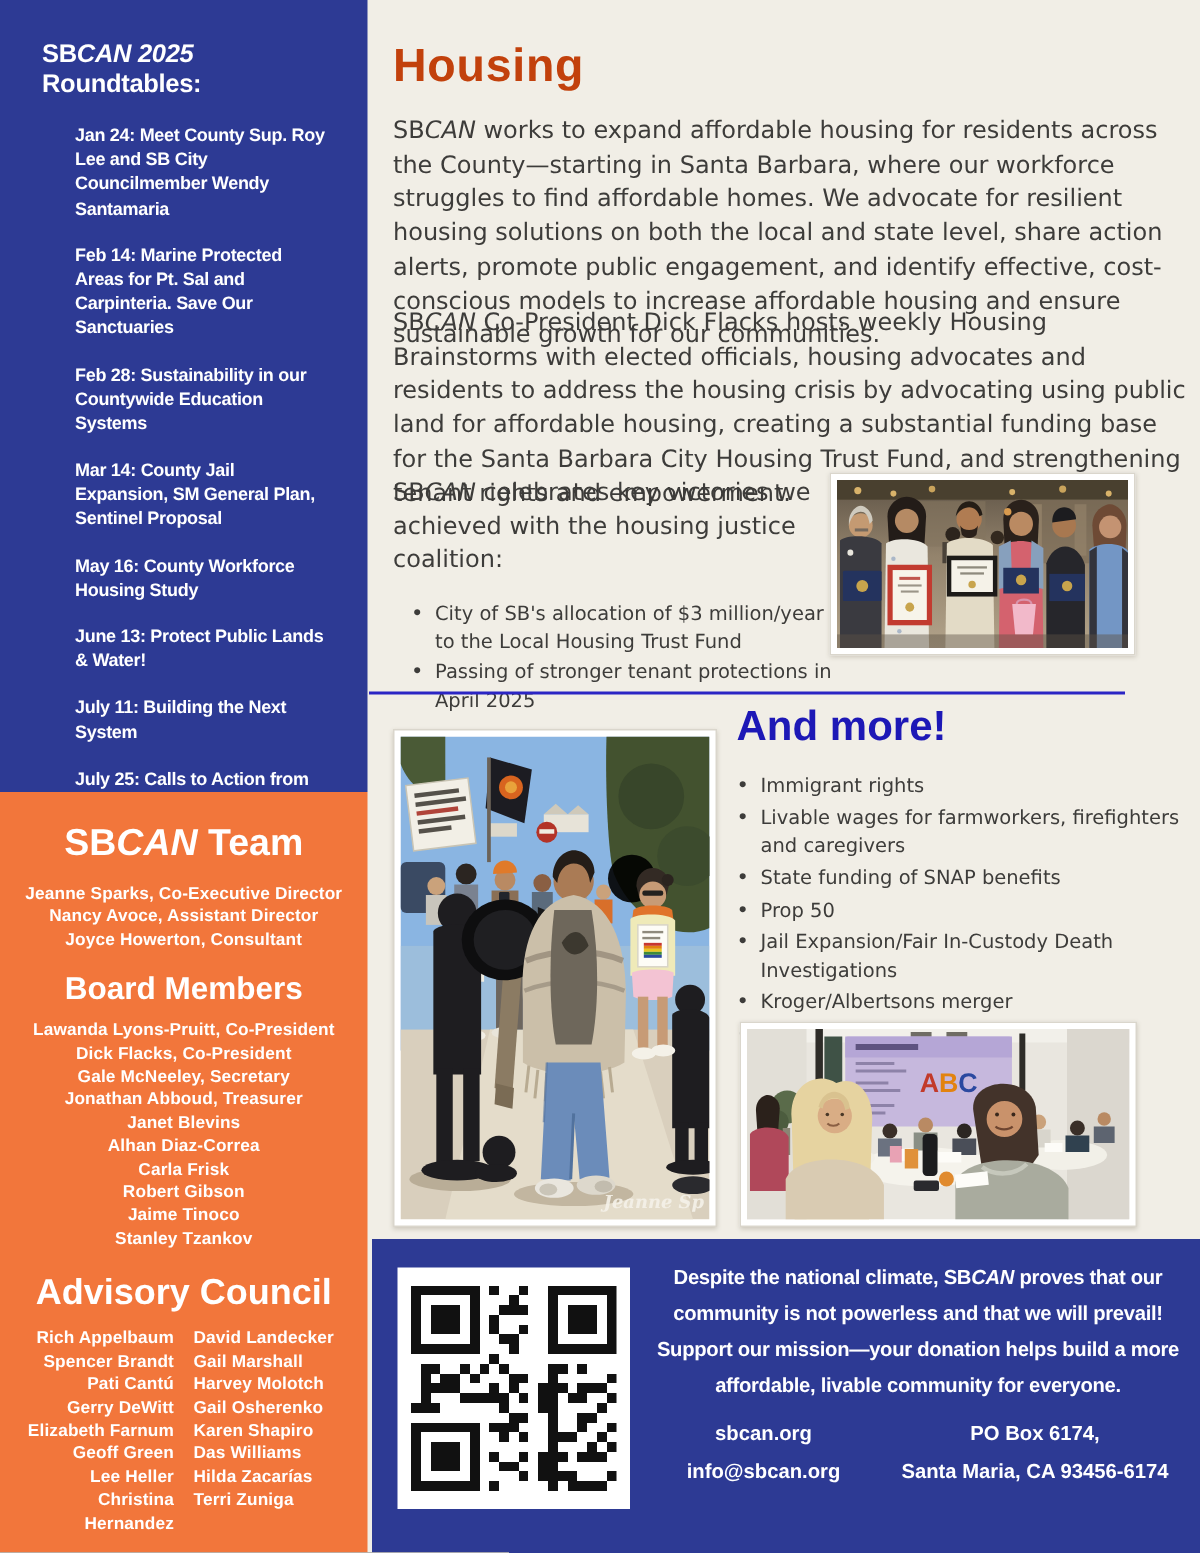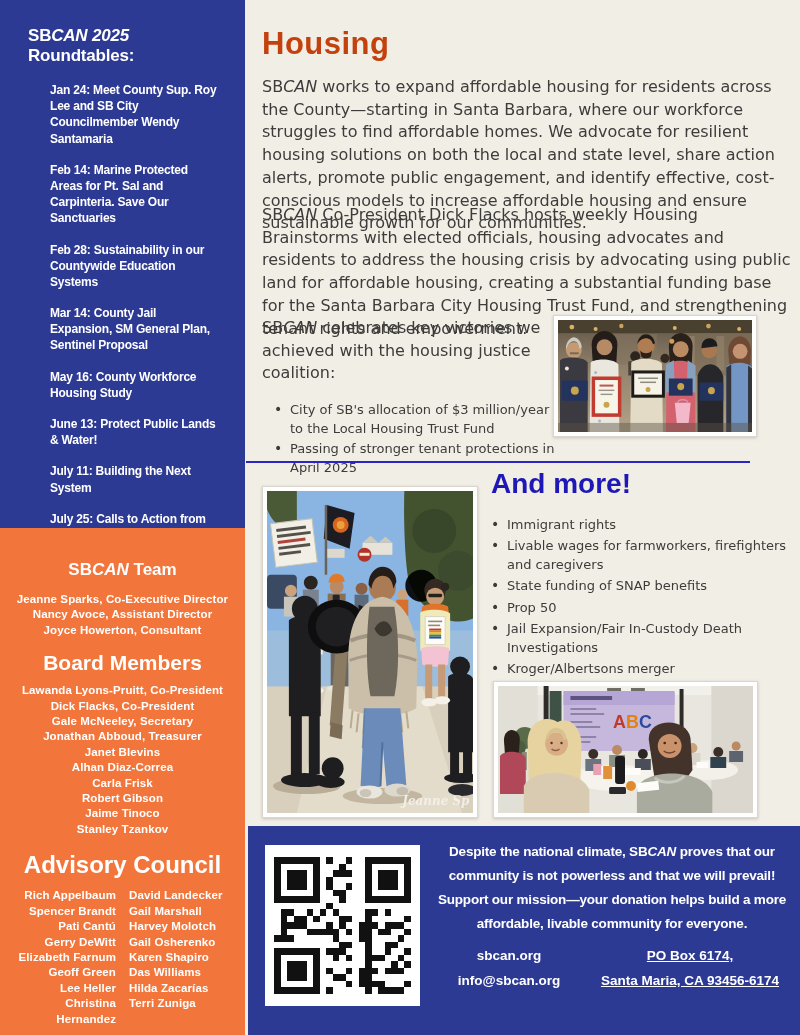--- a/index.html
+++ b/index.html
@@ -10,21 +10,21 @@
   .panel-blue{position:absolute;left:0;top:0;width:245px;height:528px;background:#2d3a94;
               color:#fff;box-sizing:border-box;padding:26px 10px 16px 34px;}
   .rt-title{font-size:17px;font-weight:bold;margin:0 0 16px -6px;letter-spacing:-0.2px;}
   .rt-list{list-style:none;margin:16px;padding:0;font-size:12px;font-weight:bold;
            letter-spacing:-0.2px;line-height:1.35;}
   .rt-list li{margin:0 0 15px 0;}
 
   
   .panel-orange{position:absolute;left:0;top:528px;width:245px;height:507px;background:#f2763b;
                 color:#fff;box-sizing:border-box;padding:20px 8px 0 8px;text-align:center;}
-  .team-title{font-size:17px;font-weight:bold;margin:12px 0 12px 0;}
+  .team-title{font-size:25px;font-weight:bold;margin:0 0 12px 0;}
   .name-list{list-style:none;margin:0;padding:0;font-size:11.5px;font-weight:bold;
              line-height:1.34;letter-spacing:0.1px;}
   .sub-title{font-size:21px;font-weight:bold;margin:13px 0 8px 0;}
   .adv-title{font-size:24px;font-weight:bold;margin:14px 0 9px 0;}
   .adv-grid{display:grid;grid-template-columns:1fr 1fr;column-gap:13px;
             font-size:11.5px;font-weight:bold;line-height:1.34;letter-spacing:0.1px;}
   .adv-l{text-align:right;}
   .adv-r{text-align:left;}
 
   
@@ -59,21 +59,21 @@
   .footer{position:absolute;left:248px;top:826px;width:552px;height:209px;background:#2d3a94;
           color:#fff;}
   .qr-box{position:absolute;left:17px;top:19px;width:155px;height:161px;background:#fff;
           display:flex;align-items:center;justify-content:center;}
   .qr-box svg{width:137px;height:137px;}
   .f-msg{position:absolute;left:180px;top:14px;width:368px;margin:0;text-align:center;
          font-size:13.5px;font-weight:bold;line-height:1.78;letter-spacing:-0.2px;}
   .f-web{position:absolute;left:196px;top:118px;width:130px;text-align:center;
          font-size:13.5px;font-weight:bold;line-height:1.85;}
   .f-addr{position:absolute;left:336px;top:118px;width:212px;text-align:center;
-          font-size:13.5px;font-weight:bold;line-height:1.85;text-decoration:underline;}
+          font-size:13.5px;font-weight:bold;line-height:1.85;}
   .f-web div{cursor:pointer;}
 </style>
 </head>
 <body>
 
 <div class="page">
 
   <aside class="panel-blue">
     <h2 class="rt-title"><span>SB</span><i>CAN</i><i> 2025</i><span> Roundtables:</span></h2>
     <ul class="rt-list">

